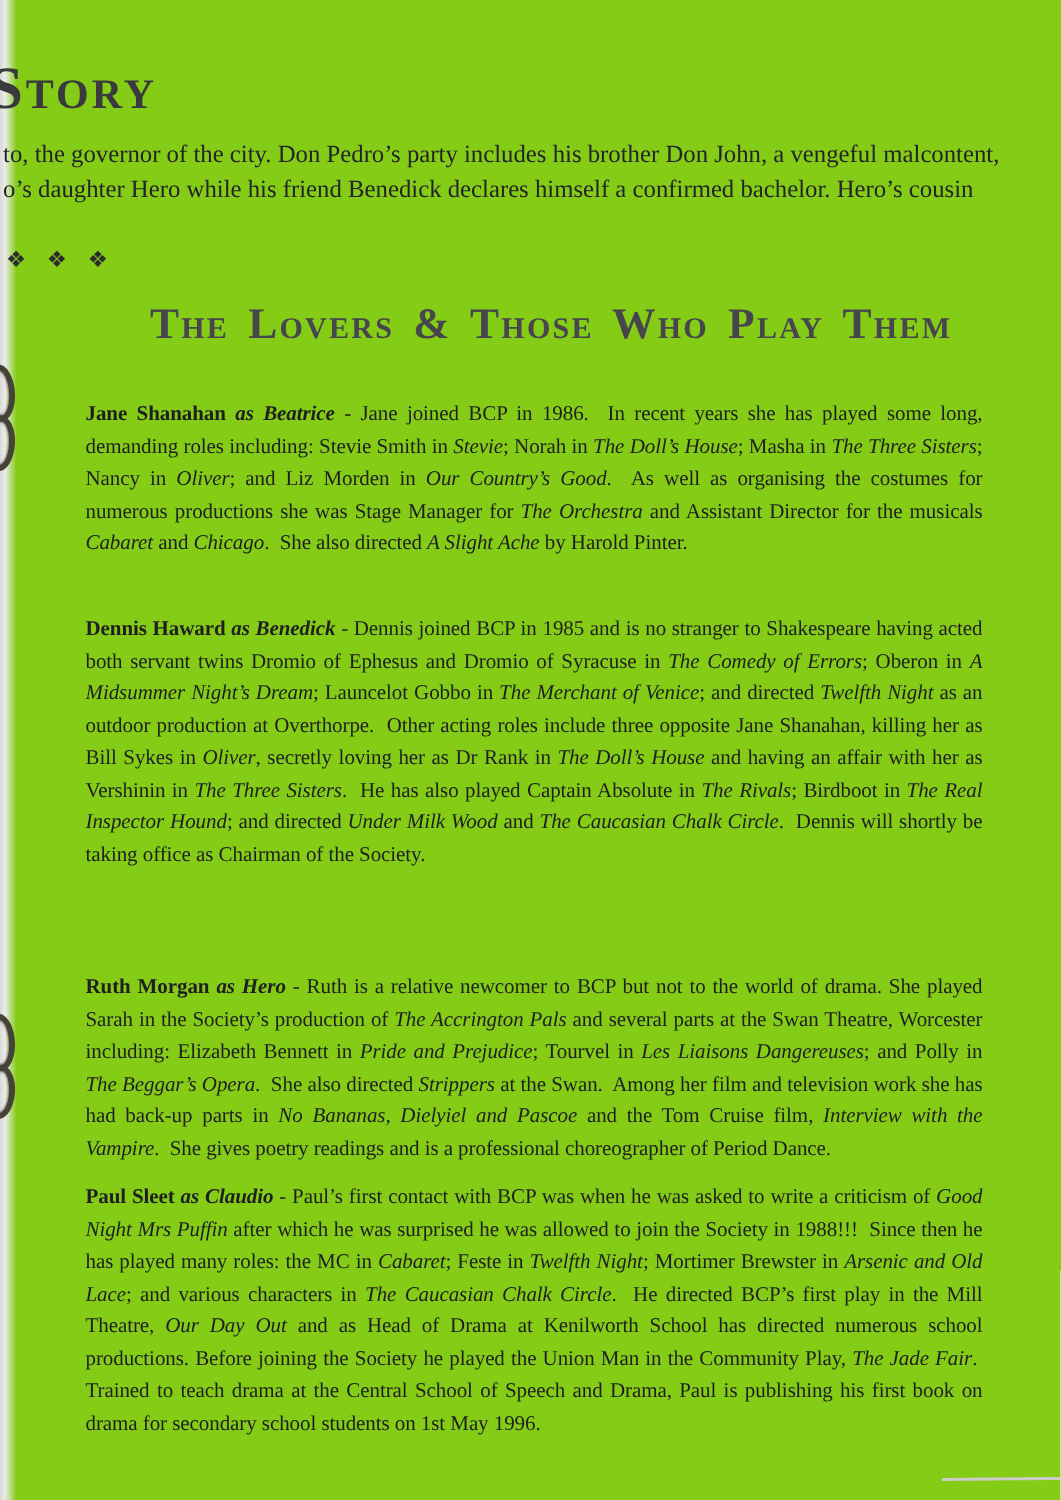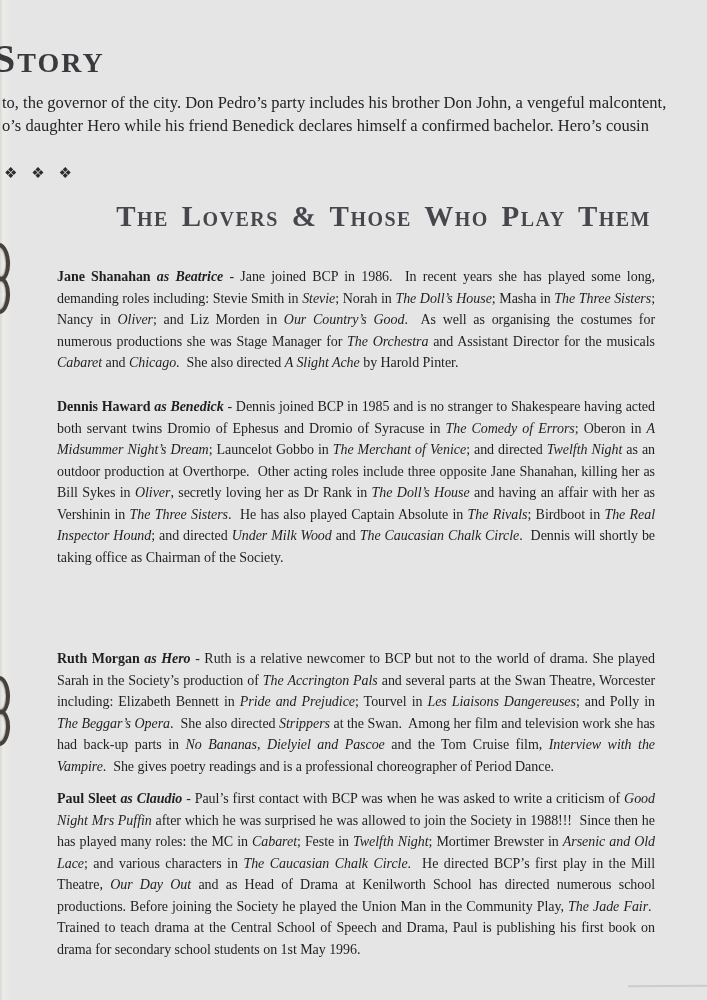--- a/index.html
+++ b/index.html
@@ -1,18 +1,18 @@
 <!DOCTYPE html>
 <html><head>
 <meta charset="utf-8">
 <style>
   html,body{margin:0;padding:0;background:#ffffff;}
   .page{
     position:relative;width:707px;height:1000px;overflow:hidden;
-    background:#e5e5e5;
+    background:#84cc16;
     font-family:"Liberation Serif","DejaVu Serif",serif;color:#202022;
   }
   
   .edge-shadow{
     position:absolute;left:0;top:0;width:11px;height:100%;
     background:linear-gradient(90deg,#d8d8d4 0%,#ececе8 30%,rgba(250,250,248,0) 100%);
     background:linear-gradient(90deg,#d8d8d4 0%,#ececea 30%,rgba(250,250,248,0) 100%);
   }
   
   .ring{
@@ -43,35 +43,35 @@
   .intro div{white-space:nowrap;}
   
   .fleurons{
     position:absolute;left:4px;top:164px;
     font-size:15px;color:#2c2c2e;
     font-family:"DejaVu Sans","Liberation Sans",sans-serif;
   }
   .fleurons span{margin-right:9px;}
   
   .section-title{
-    position:absolute;left:51px;top:200px;width:600px;
-    text-align:right;text-indent:34px;
+    position:absolute;left:66px;top:200px;width:600px;
+    text-align:left;text-indent:34px;
     font-variant:small-caps;font-weight:bold;
     font-size:29px;letter-spacing:1.5px;word-spacing:4px;color:#46464c;
     white-space:nowrap;
   }
   
   .cast{position:absolute;left:57px;top:0;width:598px;}
   .cast p{
     position:absolute;left:0;width:598px;margin:0;
     text-align:justify;font-size:14px;line-height:21.55px;
     letter-spacing:-0.05px;color:#1f1f22;
   }
   .cast p:nth-child(1){top:266px;}
-  .cast p:nth-child(2){top:396px;}
+  .cast p:nth-child(2){top:409px;}
   .cast p:nth-child(3){top:648px;}
   .cast p:nth-child(4){top:788px;}
   .cname{font-weight:bold;}
   .crole{font-weight:bold;font-style:italic;}
   .it{font-style:italic;}
 </style>
 </head>
 <body>
 
 <div class="page">

